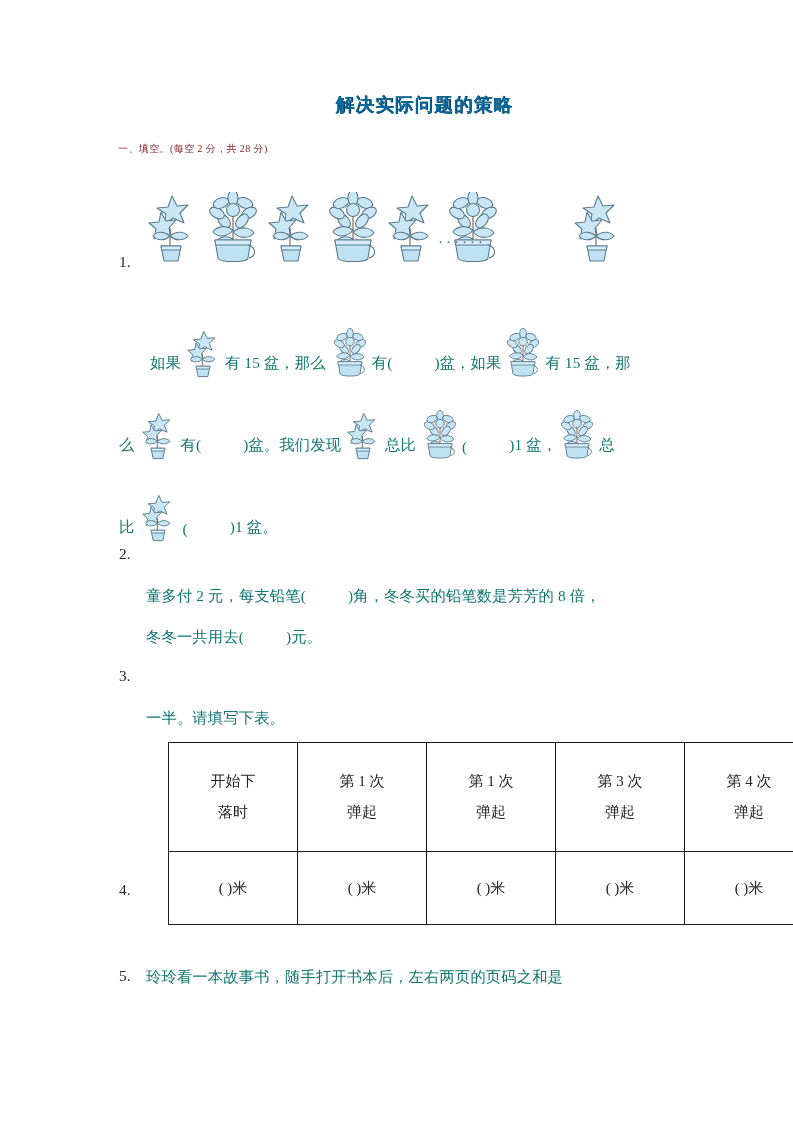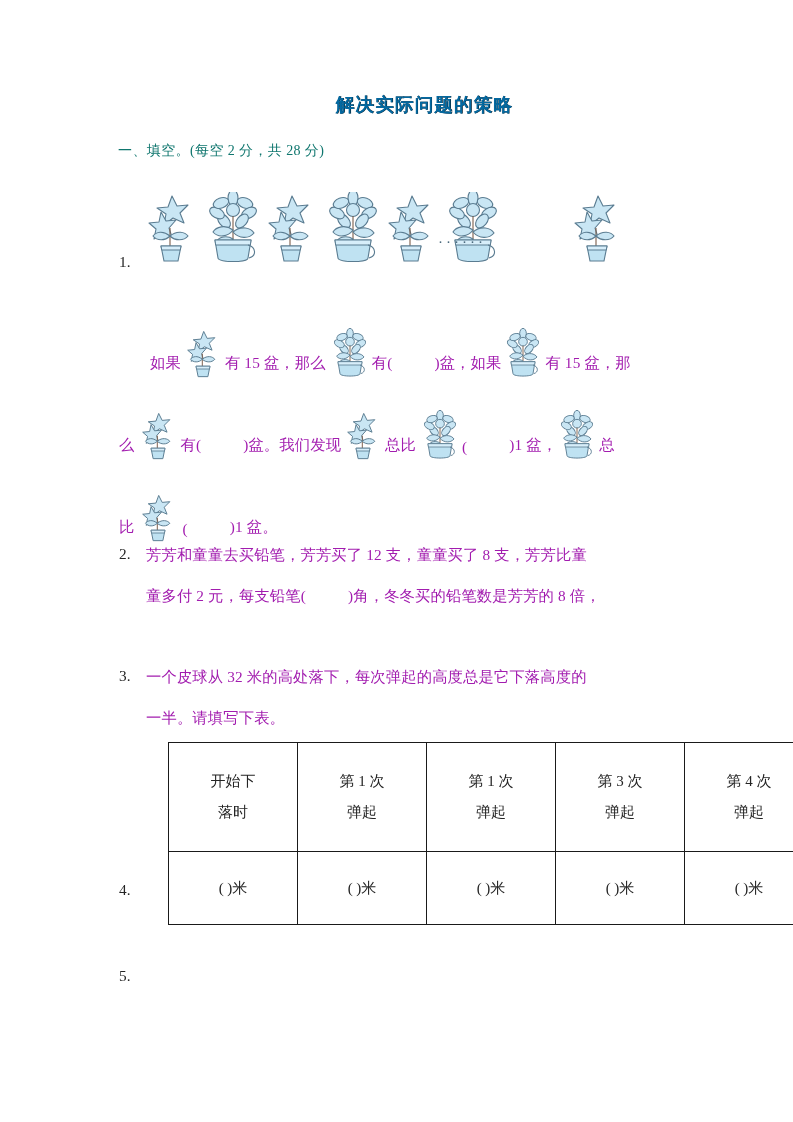--- a/index.html
+++ b/index.html
@@ -22,30 +22,30 @@
     font-size:18.5px;
     letter-spacing:1.2px;
     color:#0369a1;
     text-shadow:0.4px 0 0 #0d0d0d;
     margin-left:28px;
   }
 
   
   .section-head{
     position:absolute; left:118px; top:142px;
-    font-size:14px;
+    font-size:10px;
     letter-spacing:0.4px;
-    color:#0f766e;
+    color:#7f1d1d;
   }
 
   
   .q{
     position:absolute;
     font-size:15.3px;
-    color:#a21caf;
+    color:#0f766e;
     letter-spacing:0.15px;
     white-space:nowrap;
   }
   .q-label{ position:absolute; font-size:15.3px; color:#242424; }
   .blank{ display:inline-block; width:42px; }
 
   
   .pot{ display:inline-block; vertical-align:middle; }
   .pot svg{ display:block; }
 
@@ -399,27 +399,28 @@
           <path d="M13 54 L33 54 L32.3 58 L13.7 58 Z" fill="#d7eefa" stroke="#5a7c91" stroke-width="1.2"></path>
         </svg>
       </span>
       <span class="tw">(</span>
       <span class="blank"></span>
       <span class="tw">)1 盆。</span>
     </span>
   </div>
 
   <div class="q-label" style="left:119px; top:545px;">2.</div>
-  <div class="q" style="left:146px; top:545px;">芳芳和童童去买铅笔，芳芳买了 12 支，童童买了 8 支，芳芳比童</div>
   <div class="q" style="left:146px; top:586px;">
     <span>童多付 2 元，每支铅笔(</span><span class="blank"></span><span>)角，冬冬买的铅笔数是芳芳的 8 倍，</span>
   </div>
+  <div class="q" style="left:146px; top:627px;">
+    <span>冬冬一共用去(</span><span class="blank"></span><span>)元。</span>
+  </div>
 
   <div class="q-label" style="left:119px; top:667px;">3.</div>
-  <div class="q" style="left:146px; top:667px;">一个皮球从 32 米的高处落下，每次弹起的高度总是它下落高度的</div>
   <div class="q" style="left:146px; top:708px;">一半。请填写下表。</div>
 
   <table class="tbl" style="left:168px; top:742px;">
     <tbody>
         <tr>
       <td class="hd">
         <span class="cellw"><span>开始下</span></span>
         <span class="cellw"><span>落时</span></span>
       </td>
       <td class="hd">
@@ -445,14 +446,15 @@
       <td class="dt">(    )米</td>
       <td class="dt">(    )米</td>
       <td class="dt">(    )米</td>
     </tr>
   </tbody>
     </table>
 
   <div class="q-label" style="left:119px; top:881px;">4.</div>
 
   <div class="q-label" style="left:119px; top:967px;">5.</div>
+  <div class="q" style="left:146px; top:967px;">玲玲看一本故事书，随手打开书本后，左右两页的页码之和是</div>
 
 </div>
 
 </body></html>

